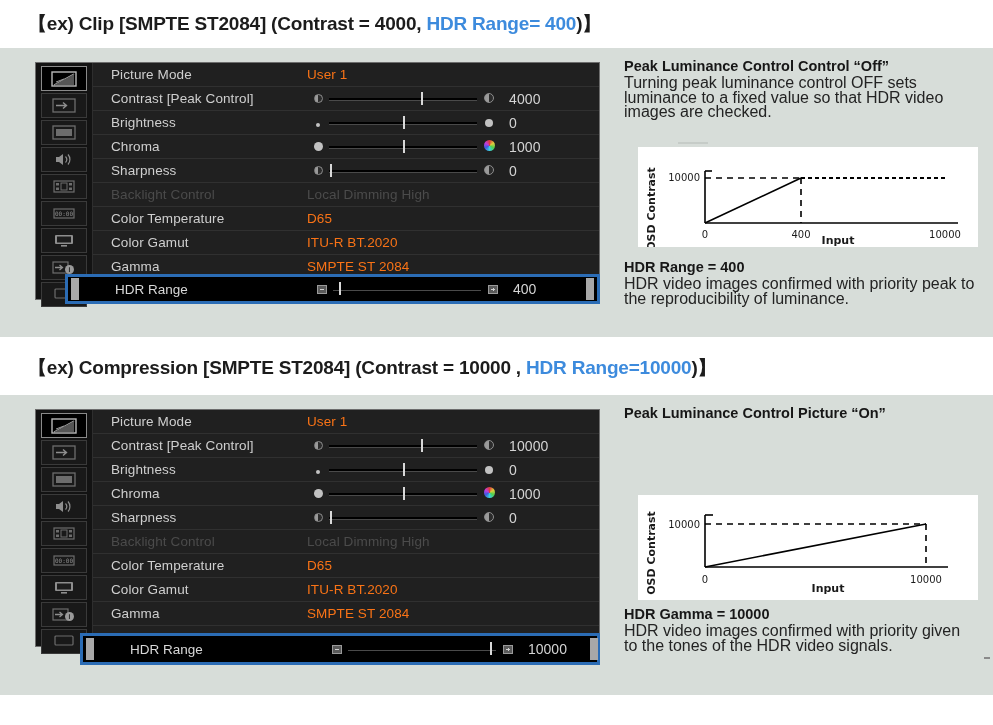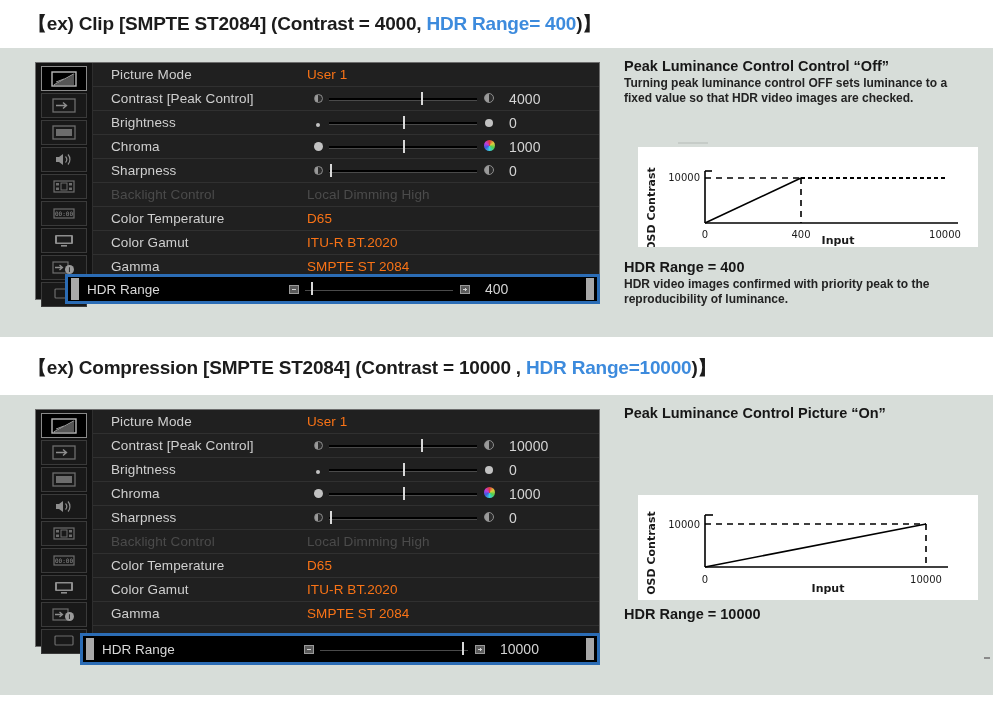--- a/index.html
+++ b/index.html
@@ -119,39 +119,39 @@
     background:#000;
     box-sizing:border-box;
     display:flex;align-items:center;
     padding:0 3px;
   }
   .hdr-wrap .scrollcap{
     width:8px;height:22px;background:#a8a8a8;flex:0 0 8px;
   }
   .hdr-wrap .inner{
     flex:1 1 auto;display:flex;align-items:center;height:100%;
-    padding-left:8px;box-sizing:border-box;
+    padding-left:36px;box-sizing:border-box;
   }
   .hdr-wrap .label{
     width:196px;flex:0 0 196px;color:#d8d8d8;font-size:13.5px;white-space:nowrap;
   }
   .sq{
     display:inline-block;width:10px;height:9px;
     border:1px solid #9a9a9a;box-sizing:border-box;background:#5a5a5a;
     position:relative;
   }
   .sq::after{
     content:"";position:absolute;left:2px;right:2px;top:3px;height:1px;background:#d0d0d0;
   }
   .sq.plus::before{
     content:"";position:absolute;top:2px;bottom:2px;left:4px;width:1px;background:#d0d0d0;
   }
   
   .rc-title{font-size:14.5px;font-weight:700;color:#171717;white-space:nowrap;}
-  .rc-body{font-size:12px;line-height:14.6px;color:#232323;font-weight:700;}
+  .rc-body{font-size:16px;line-height:14.6px;color:#232323;font-weight:400;}
   .chartbox{
     position:absolute;background:#ffffff;
   }
   .chartbox svg{display:block;}
   .tiny-dash{position:absolute;width:6px;height:2px;background:#8a8a8a;}
 </style>
 </head>
 <body>
 
 <div class="section" style="top:0;height:340px;">
@@ -538,16 +538,17 @@
       <path d="M67 72 L310 72" stroke="#000" stroke-width="1.6" fill="none"></path>
       <path d="M67 29 L288 29" stroke="#000" stroke-width="1.6" stroke-dasharray="6 5" fill="none"></path>
       <path d="M288 29 L288 72" stroke="#000" stroke-width="1.6" stroke-dasharray="6 5" fill="none"></path>
       <path d="M67 72 L288 29" stroke="#000" stroke-width="1.6" fill="none"></path>
       <text x="67" y="88" font-size="10" fill="#1a1a1a" text-anchor="middle" font-family="DejaVu Sans, sans-serif">0</text>
       <text x="288" y="88" font-size="10" fill="#1a1a1a" text-anchor="middle" font-family="DejaVu Sans, sans-serif">10000</text>
       <text x="190" y="97" font-size="11" font-weight="bold" fill="#1a1a1a" text-anchor="middle" font-family="DejaVu Sans, sans-serif">Input</text>
     </svg>
   </div>
 
-  <div class="rc-title" style="position:absolute;left:624px;top:259px;">HDR Range = 10000</div>
+  <div class="rc-title" style="position:absolute;left:624px;top:259px;">HDR Gamma = 10000</div>
+  <div class="rc-body" style="position:absolute;left:624px;top:277px;width:352px;">HDR video images confirmed with priority given to the tones of the HDR video signals.</div>
 
   <div class="tiny-dash" style="left:984px;top:310px;"></div>
 </div>
 
 </body></html>

